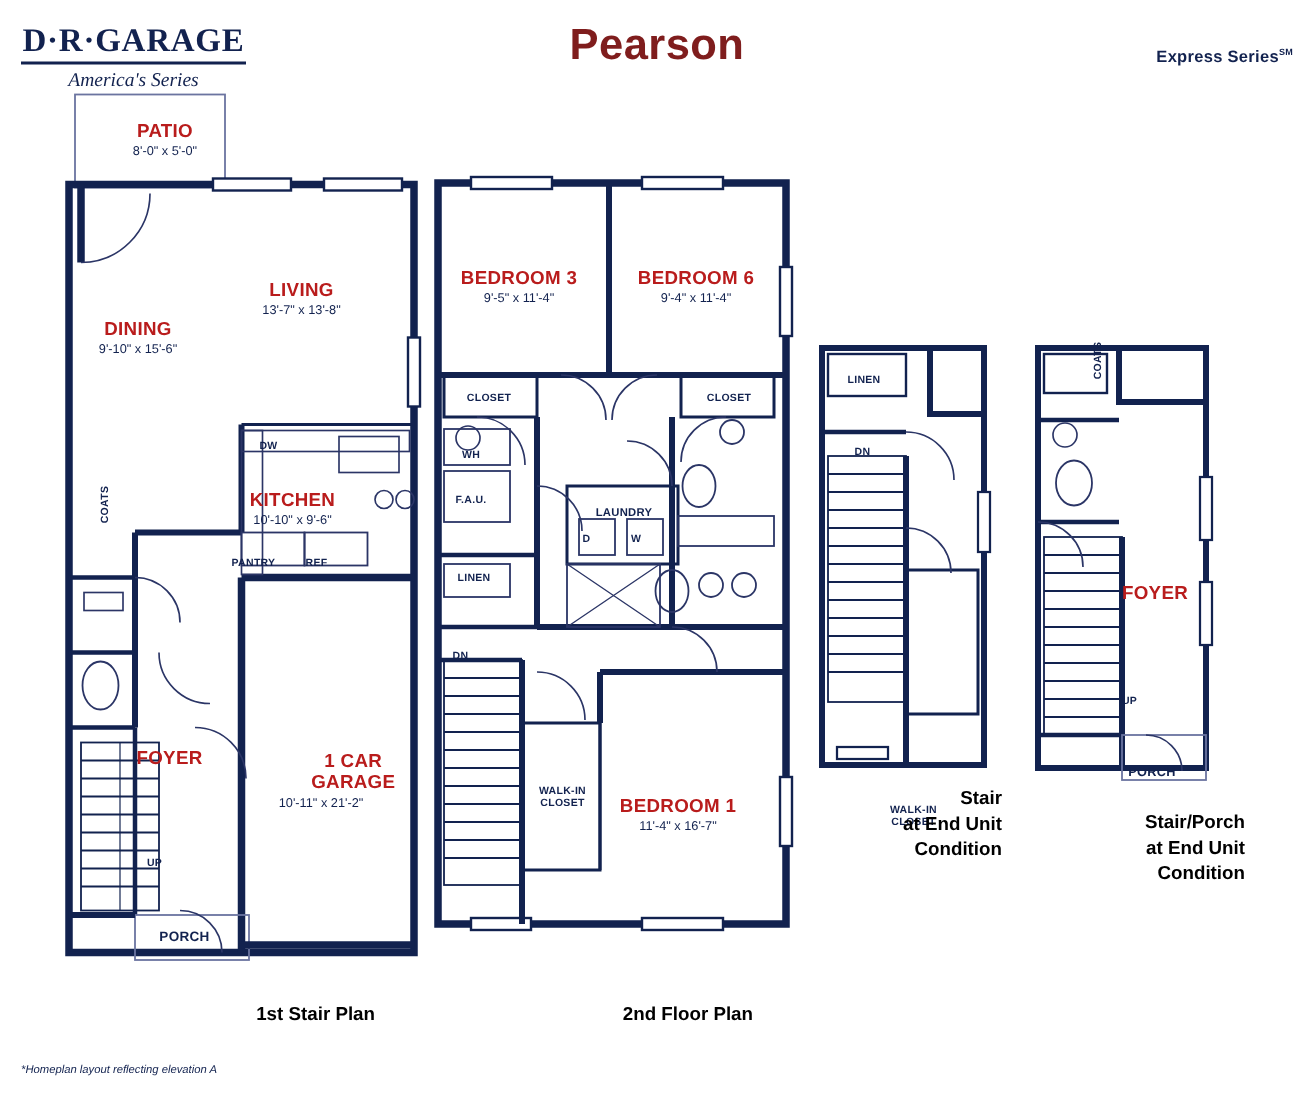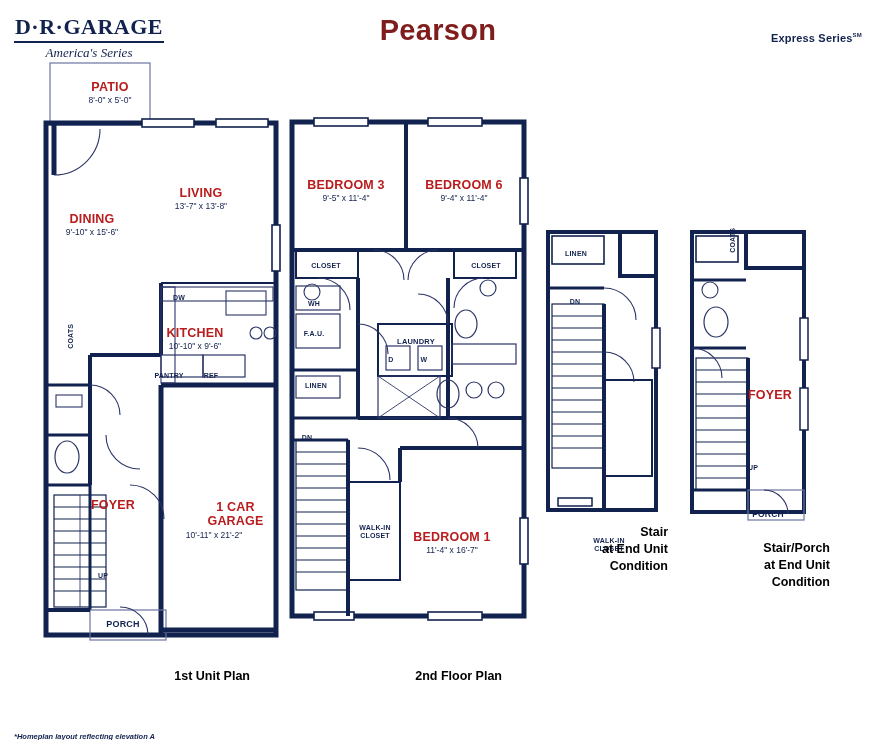--- a/index.html
+++ b/index.html
@@ -13,21 +13,21 @@
   .title{position:absolute;left:0;right:0;top:14px;text-align:center;}
   .title .name{font-family:"Liberation Sans",sans-serif;font-weight:bold;font-size:29px;color:#7f1d1d;letter-spacing:.3px;}
   .title .spec{font-size:10.5px;font-weight:bold;color:#12224f;margin-top:5px;letter-spacing:.2px;}
   .series{position:absolute;right:14px;top:32px;font-weight:bold;font-size:11px;color:#12224f;letter-spacing:.2px;}
   .series sup{font-size:6px;vertical-align:super;}
   .room{position:absolute;text-align:center;line-height:1.15;}
   .room .nm{font-weight:bold;font-size:12.5px;color:#b91c1c;letter-spacing:.2px;}
   .room .dm{font-size:8.5px;color:#12224f;margin-top:2px;}
   .lbl{position:absolute;font-weight:bold;font-size:7px;color:#12224f;text-align:center;line-height:1.1;letter-spacing:.2px;}
   .caption{position:absolute;text-align:right;font-weight:bold;font-size:12.5px;color:#000000;line-height:1.35;}
-  .foot{position:absolute;left:14px;top:732px;font-size:7.5px;font-style:italic;font-weight:bold;color:#12224f;}
+  .foot{position:absolute;left:14px;top:708px;font-size:7.5px;font-style:italic;font-weight:normal;color:#12224f;}
   svg{position:absolute;left:0;top:0;overflow:visible;}
 </style>
 </head>
 <body>
 
 <div class="page">
 
   <div class="logo">
     <div class="lt">D·R·GARAGE</div>
     <div class="rule"></div>
@@ -123,21 +123,21 @@
       <div class="nm">FOYER</div>
     </div>
     <div class="lbl" style="left:96px;top:620px;width:54px;font-size:9px;">PORCH</div>
 
     <div class="lbl" style="left:64px;top:338px;width:14px;transform:rotate(-90deg);transform-origin:center;">COATS</div>
     <div class="lbl" style="left:148px;top:372px;width:42px;">PANTRY</div>
     <div class="lbl" style="left:190px;top:372px;width:42px;">REF</div>
     <div class="lbl" style="left:168px;top:294px;width:22px;">DW</div>
     <div class="lbl" style="left:92px;top:572px;width:22px;">UP</div>
 
-    <div class="caption" style="left:60px;top:668px;width:190px;">1st Unit Plan</div>
+    <div class="caption" style="left:60px;top:668px;width:190px;">1st Stair Plan</div>
   </div>
 
   <div>
     <svg width="260" height="510" style="left:288px;top:118px;">
       <path d="M4 4 L236 4 L236 498 L4 498 Z" fill="none" stroke="#12224f" stroke-width="5"></path>
 
       <rect x="26" y="0" width="54" height="8" fill="#fff" stroke="#12224f" stroke-width="1.6"></rect>
       <rect x="140" y="0" width="54" height="8" fill="#fff" stroke="#12224f" stroke-width="1.6"></rect>
       <rect x="232" y="60" width="8" height="46" fill="#fff" stroke="#12224f" stroke-width="1.6"></rect>
       <rect x="232" y="400" width="8" height="46" fill="#fff" stroke="#12224f" stroke-width="1.6"></rect>

